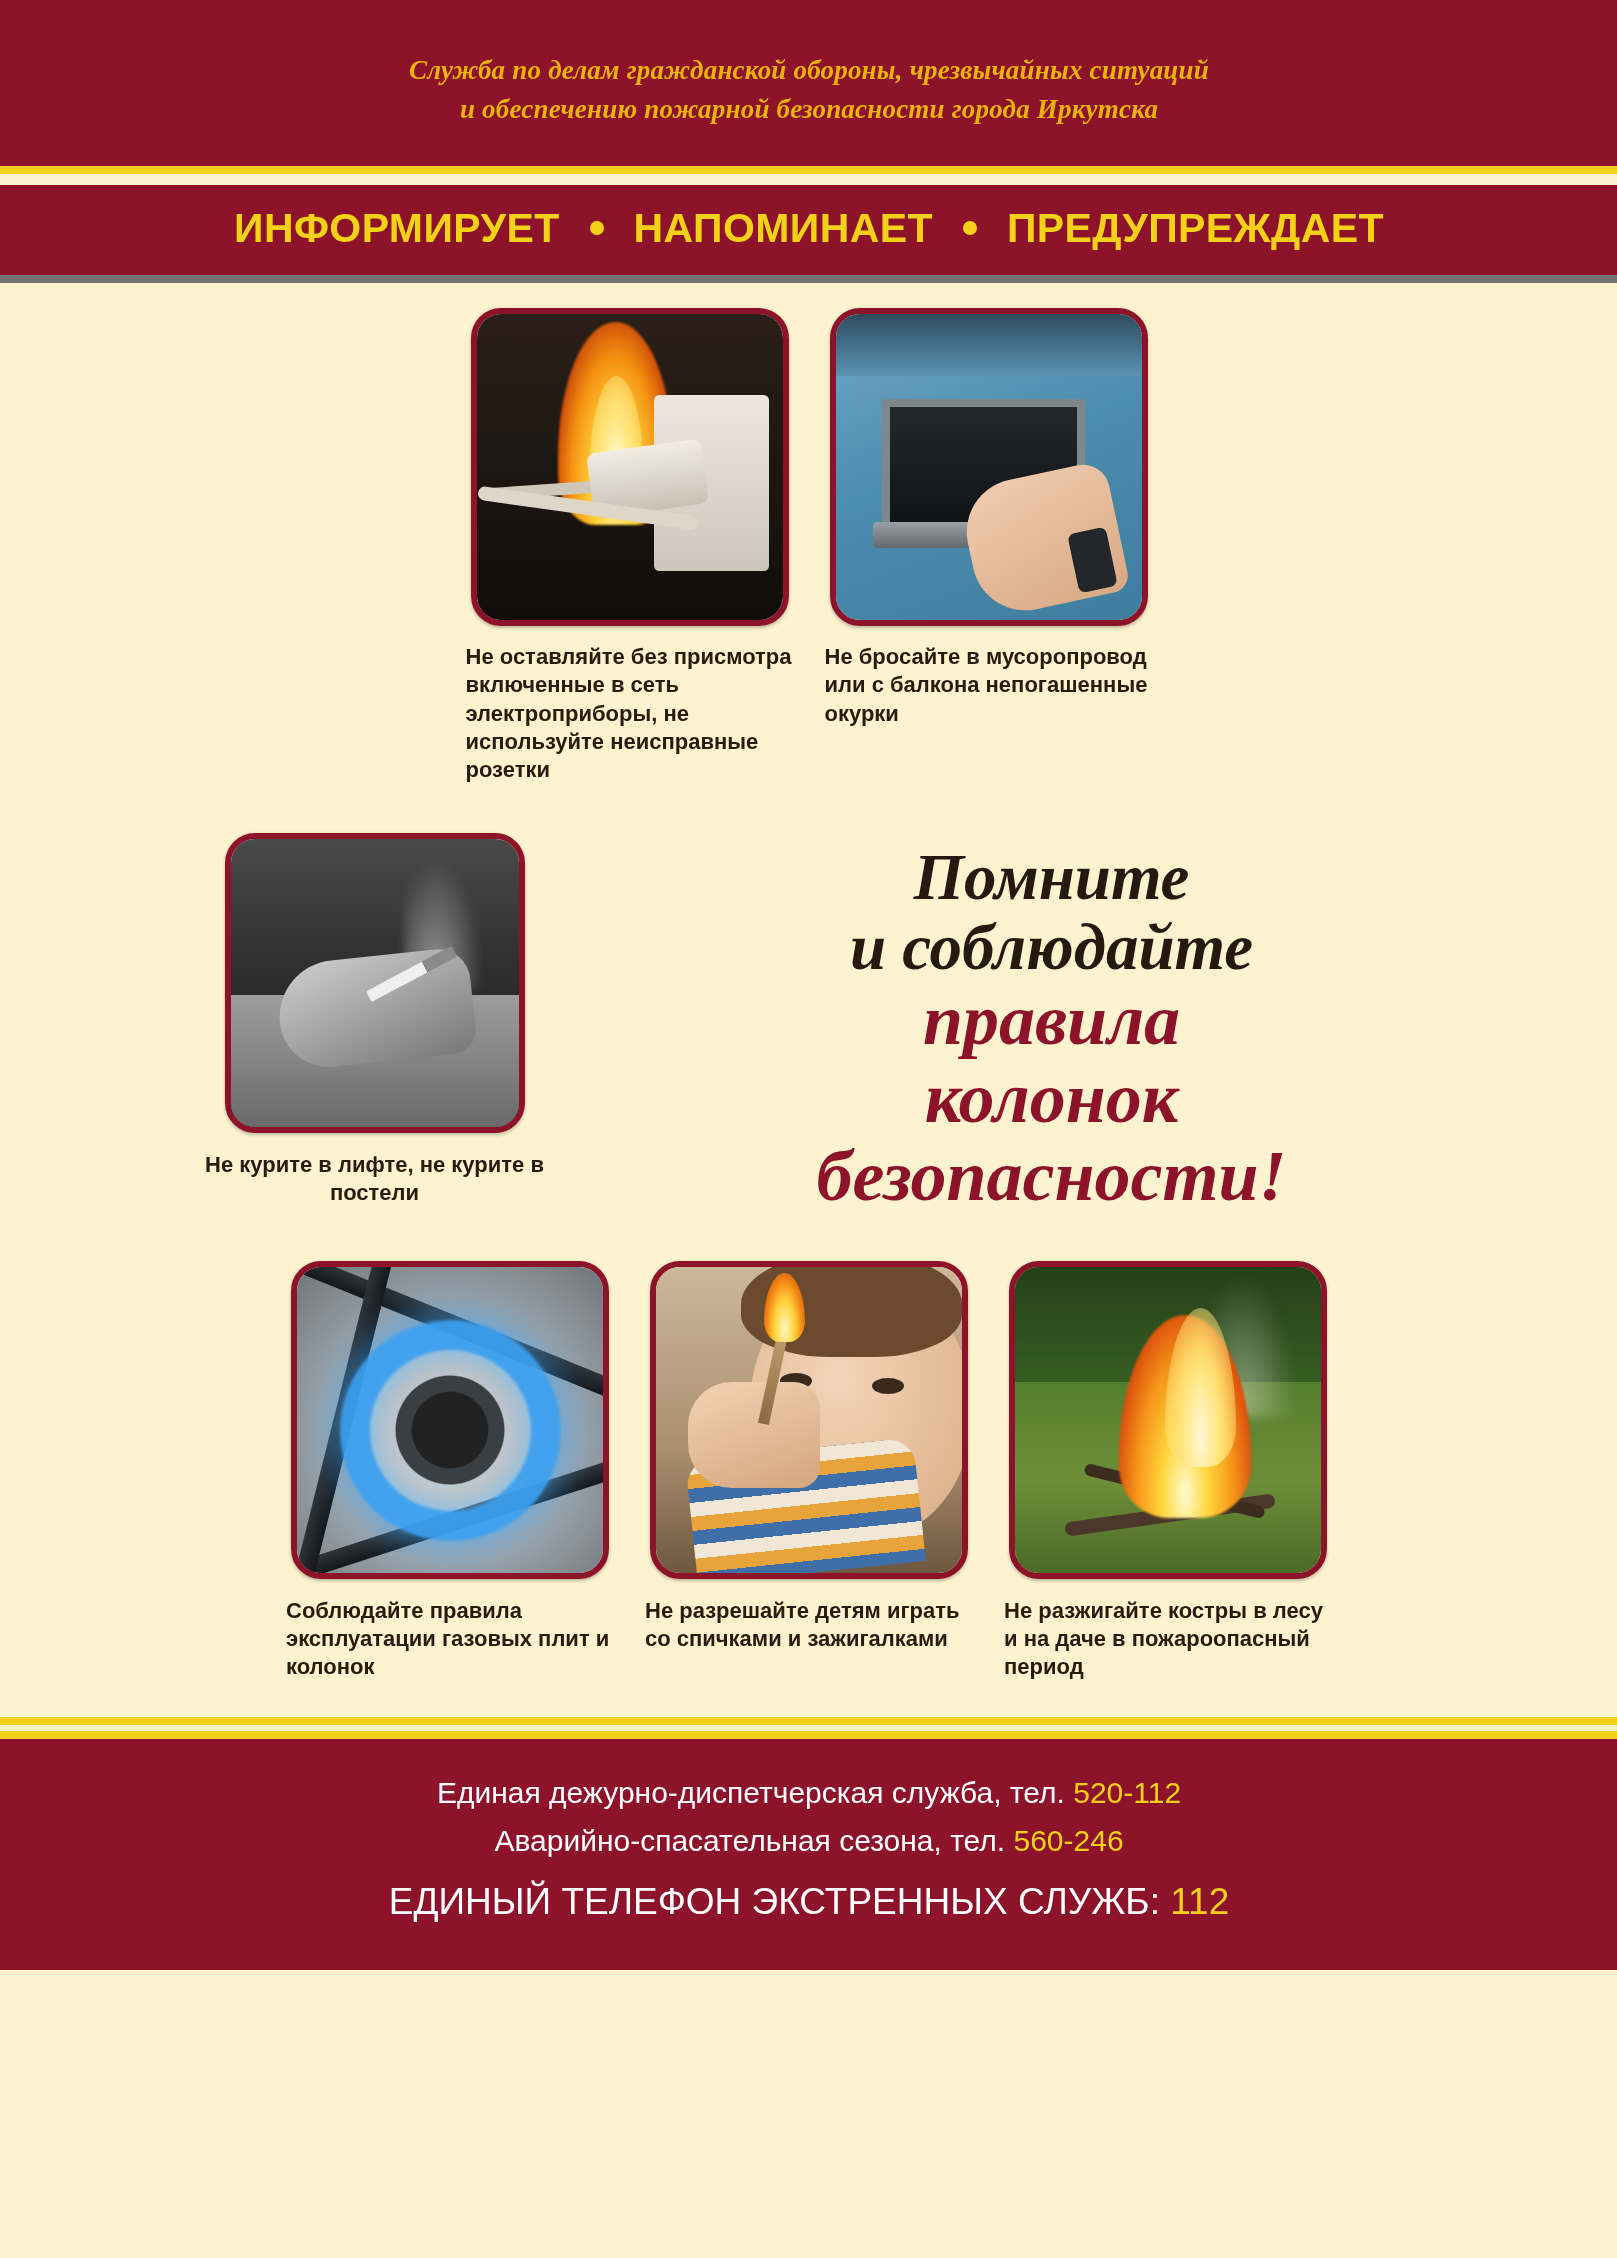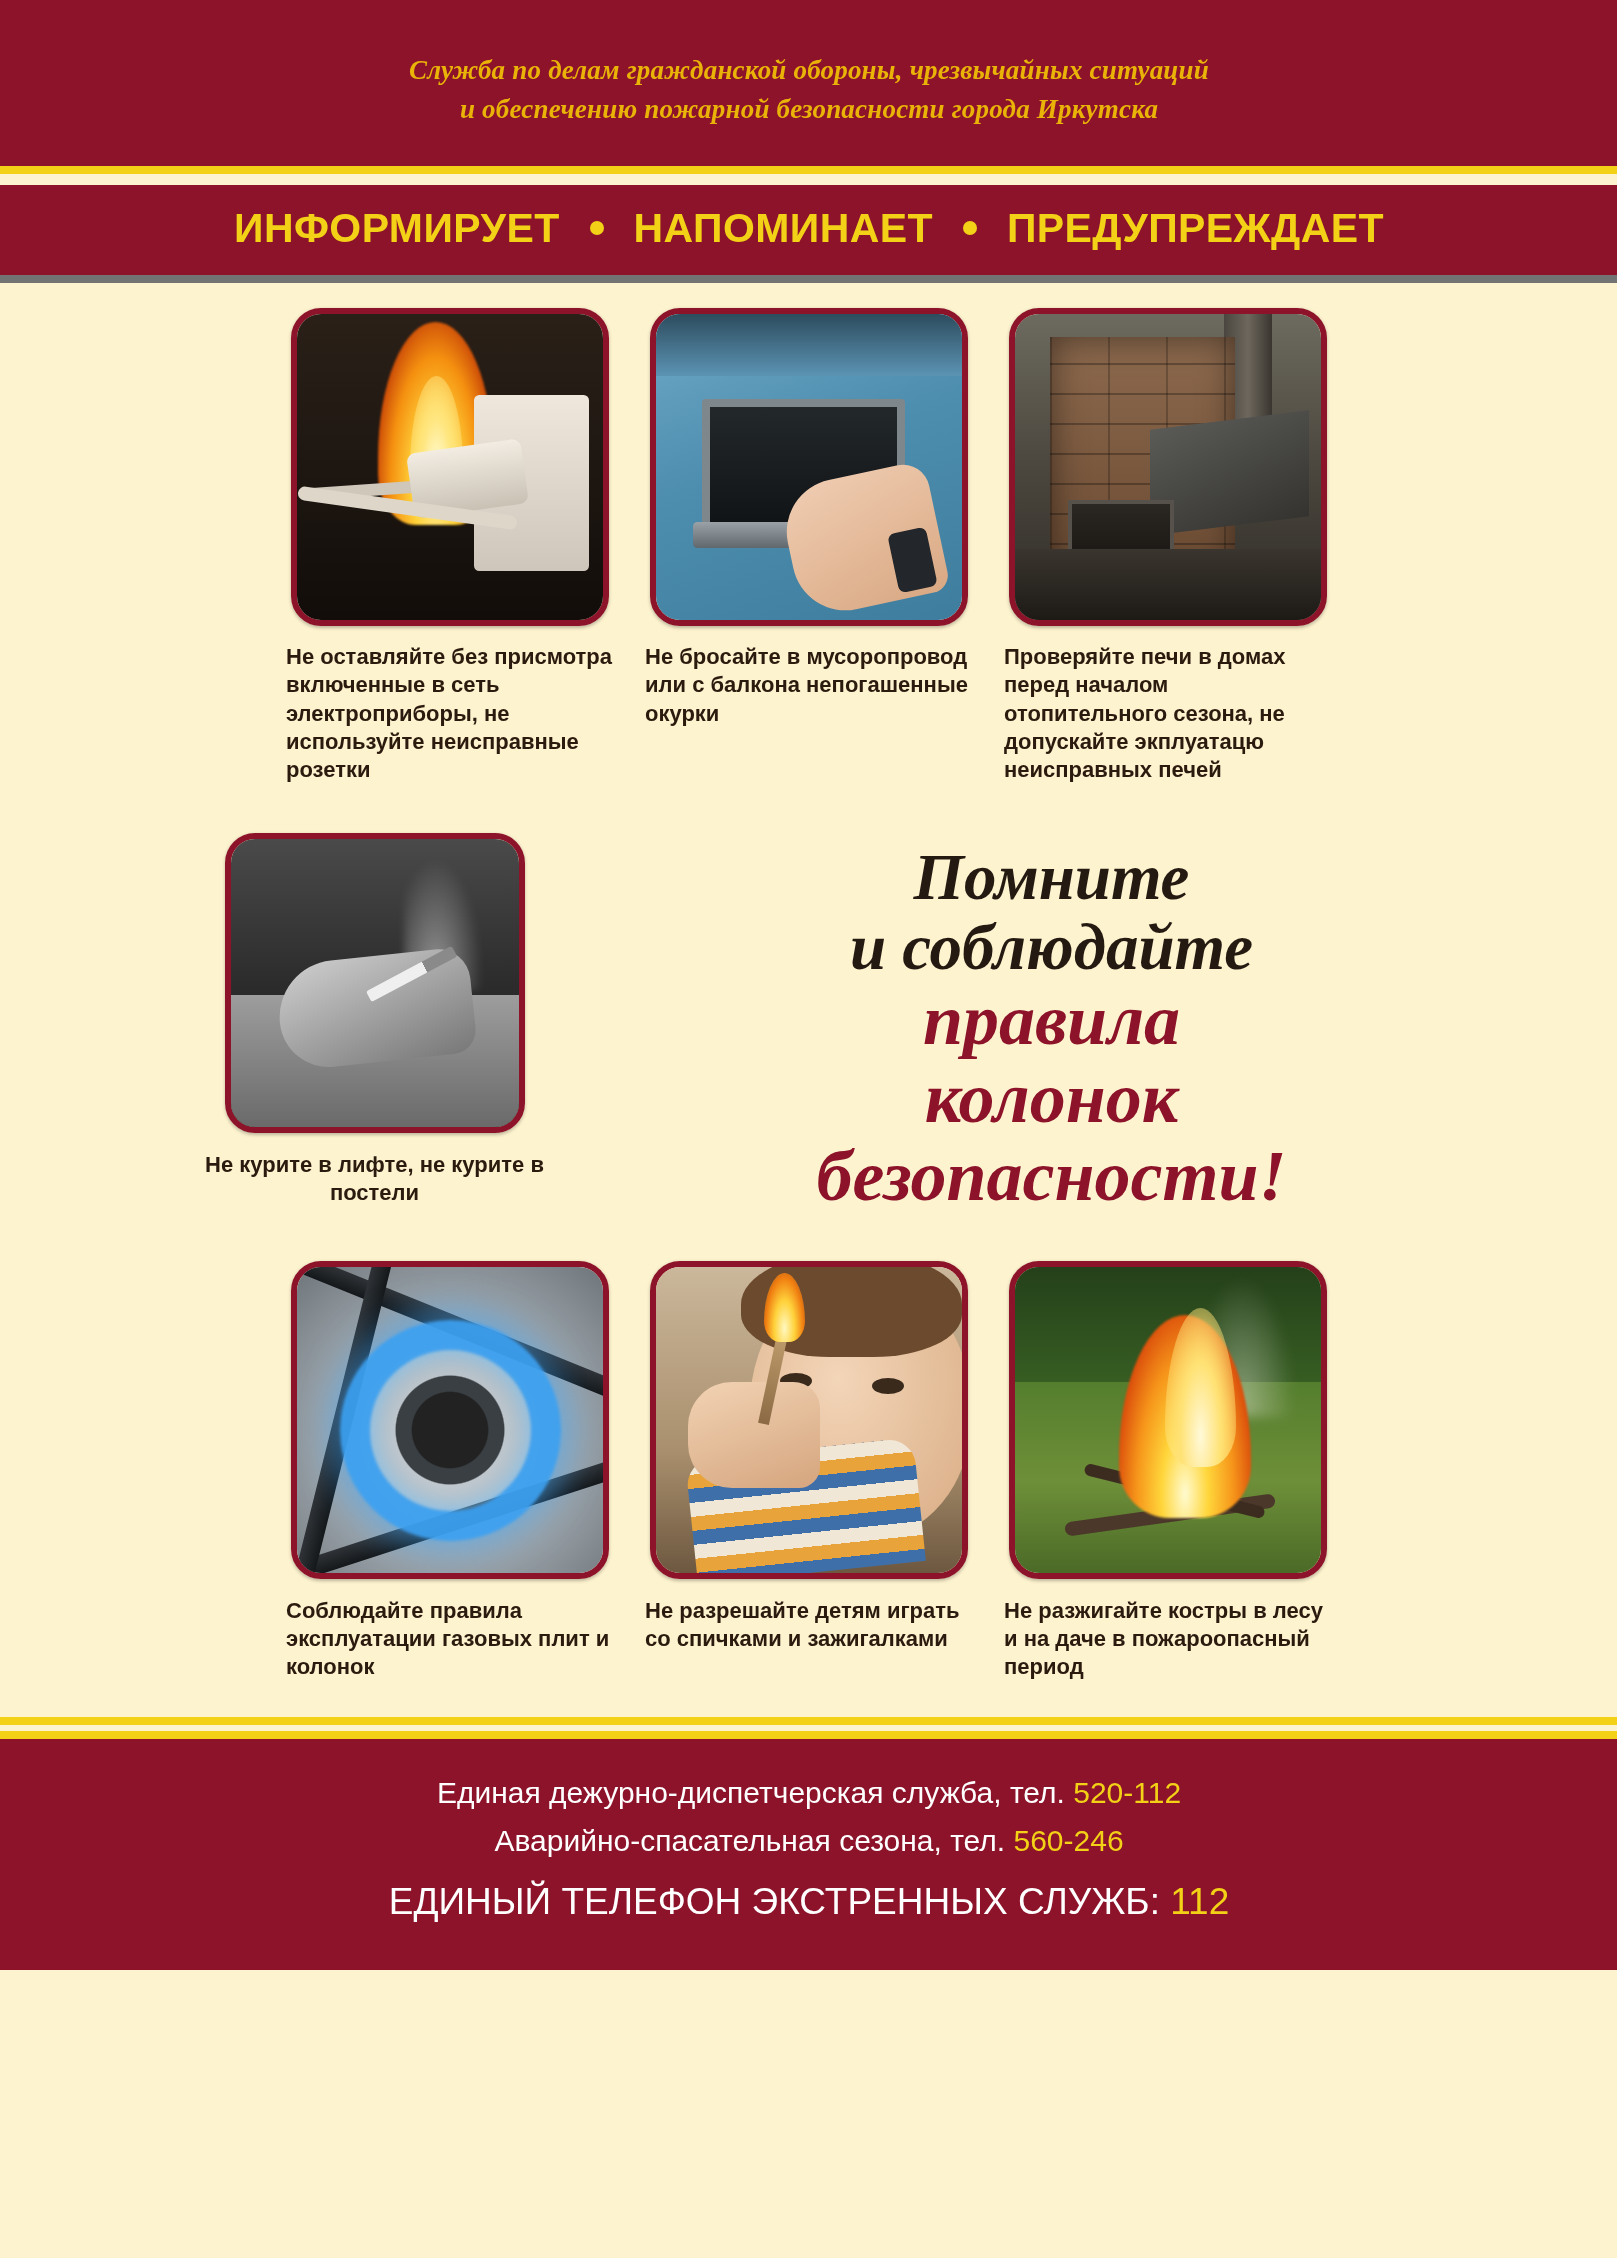--- a/index.html
+++ b/index.html
@@ -535,33 +535,20 @@
                 <div class="hatch-in"></div>
               </div>
             <div class="lip"></div>
             <div class="hand"></div>
             <div class="watch"></div>
           </div>
         </div>
         <div class="caption">Не бросайте в мусоропровод или с балкона непогашенные окурки</div>
       </div>
 
-      <div class="card">
-        <div class="photo">
-          <div class="photo-inner img-stove">
-            <div class="base"></div>
-            <div class="pipe"></div>
-            <div class="brick"></div>
-            <div class="plate"></div>
-            <div class="door"></div>
-            <div class="floor"></div>
-          </div>
-        </div>
-        <div class="caption">Проверяйте печи в домах перед началом отопительного сезона, не допускайте экплуатацю неисправных печей</div>
-      </div>
 
     </div>
 
     <div class="row2">
 
       <div class="row2-left">
         <div class="photo">
           <div class="photo-inner img-smoke">
             <div class="bgg"></div>
             <div class="smoke"></div>

